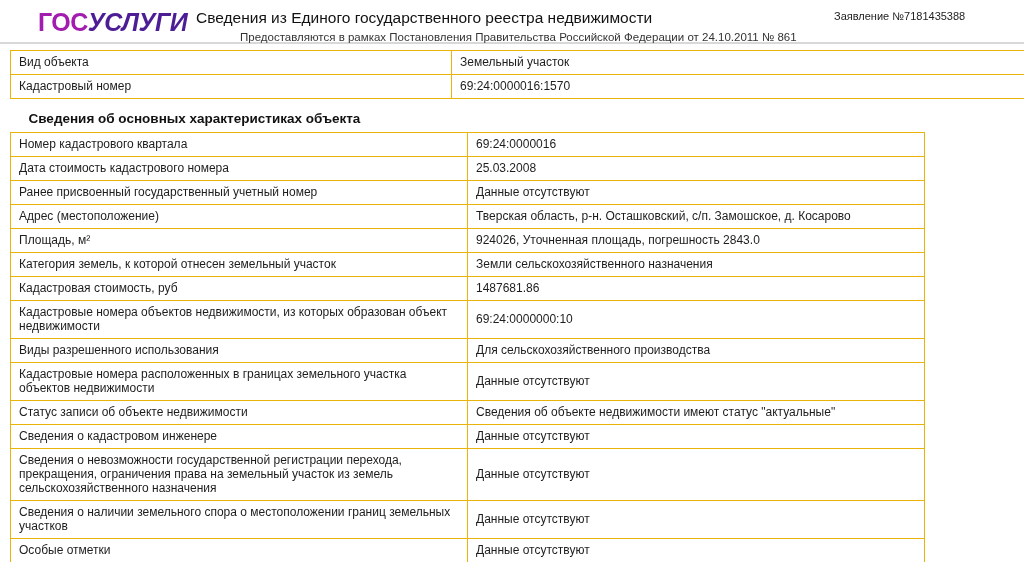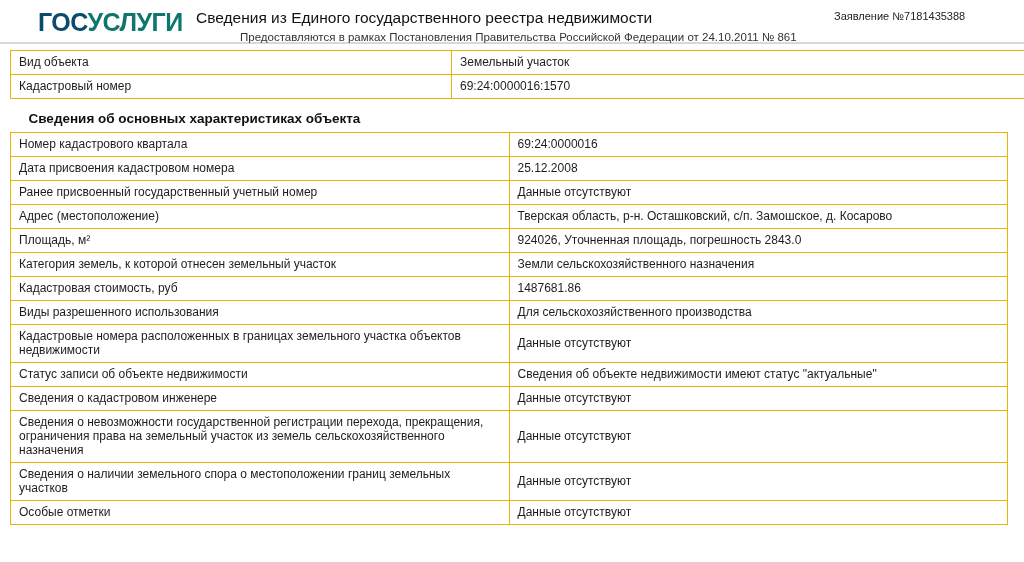--- a/index.html
+++ b/index.html
@@ -34,22 +34,22 @@
     width: 196px;
     flex: 0 0 196px;
     padding-left: 38px;
     box-sizing: border-box;
     font-weight: bold;
     font-size: 25px;
     letter-spacing: -0.5px;
     line-height: 28px;
     white-space: nowrap;
   }
-  .logo .gos { color: #0c4a6e; }
-  .logo .uslugi { color: #0f766e; }
+  .logo .gos { color: #a21caf; }
+  .logo .uslugi { color: #4c1d95; font-style: italic; }
 
   .header-center {
     flex: 1 1 auto;
     padding-top: 1px;
   }
   .doc-title {
     font-size: 15.5px;
     font-weight: normal;
     color: #111;
     line-height: 18px;
@@ -70,21 +70,21 @@
     color: #222;
     white-space: nowrap;
   }
 
   
   .content {
     padding: 6px 10px 0 10px;
   }
   table.reg {
     border-collapse: collapse;
-    width: 998px;
+    width: 915px;
     table-layout: fixed;
   }
   table.reg td {
     border: 1px solid #eab308;
     font-size: 12px;
     color: #1d1d1d;
     padding: 4px 8px 5px 8px;
     vertical-align: middle;
     line-height: 14px;
     background: #ffffff;
@@ -142,42 +142,46 @@
             <td colspan="2"></td>
           </tr>
         <tr class="section">
           <td colspan="2">Сведения об основных характеристиках объекта</td>
         </tr>
         <tr>
           <td class="label">Номер кадастрового квартала</td>
           <td class="value">69:24:0000016</td>
         </tr>
         <tr>
-          <td class="label">Дата присвоения кадастровом номера</td>
-          <td class="value">25.12.2008</td>
+          <td class="label">Дата стоимость кадастрового номера</td>
+          <td class="value">25.03.2008</td>
         </tr>
         <tr>
           <td class="label">Ранее присвоенный государственный учетный номер</td>
           <td class="value">Данные отсутствуют</td>
         </tr>
         <tr>
           <td class="label">Адрес (местоположение)</td>
           <td class="value">Тверская область, р-н. Осташковский, с/п. Замошское, д. Косарово</td>
         </tr>
         <tr>
           <td class="label">Площадь, м²</td>
           <td class="value">924026, Уточненная площадь, погрешность 2843.0</td>
         </tr>
         <tr>
           <td class="label">Категория земель, к которой отнесен земельный участок</td>
           <td class="value">Земли сельскохозяйственного назначения</td>
         </tr>
         <tr>
           <td class="label">Кадастровая стоимость, руб</td>
           <td class="value">1487681.86</td>
+        </tr>
+        <tr>
+          <td class="label">Кадастровые номера объектов недвижимости, из которых образован объект недвижимости</td>
+          <td class="value">69:24:0000000:10</td>
         </tr>
         <tr>
           <td class="label">Виды разрешенного использования</td>
           <td class="value">Для сельскохозяйственного производства</td>
         </tr>
         <tr>
           <td class="label">Кадастровые номера расположенных в границах земельного участка объектов недвижимости</td>
           <td class="value">Данные отсутствуют</td>
         </tr>
         <tr>

